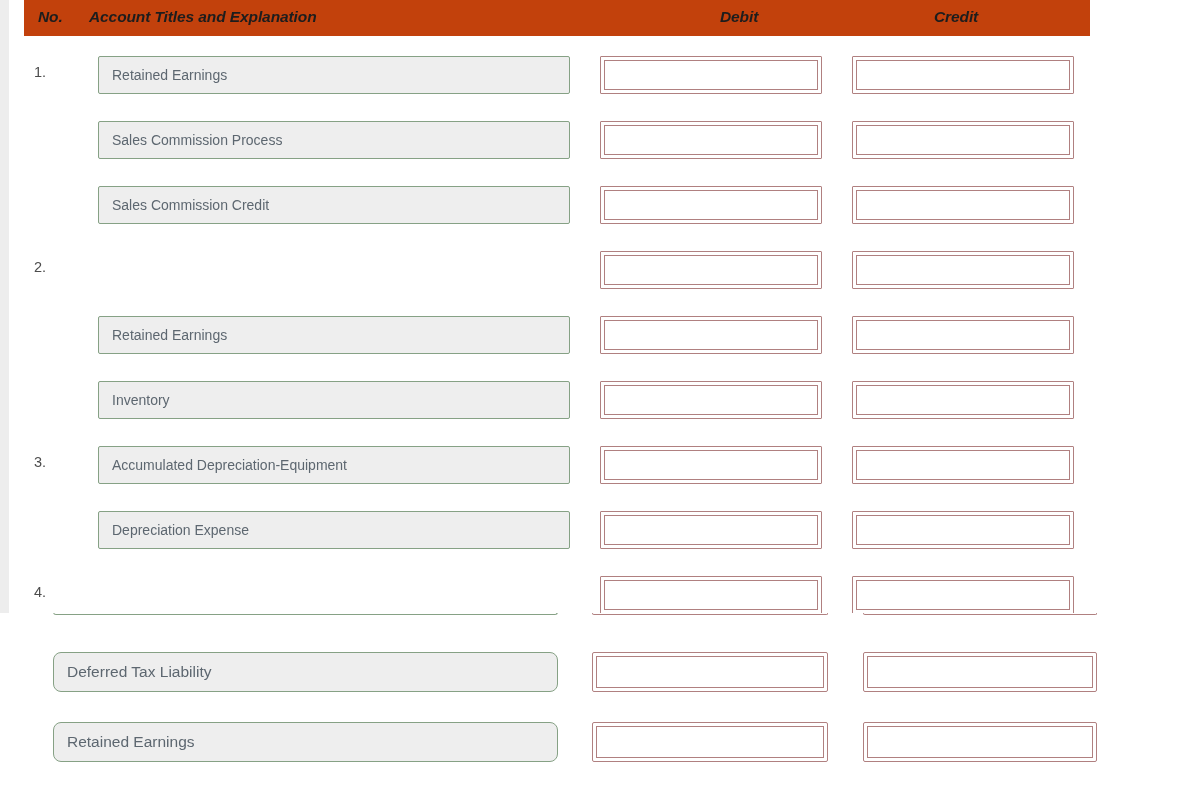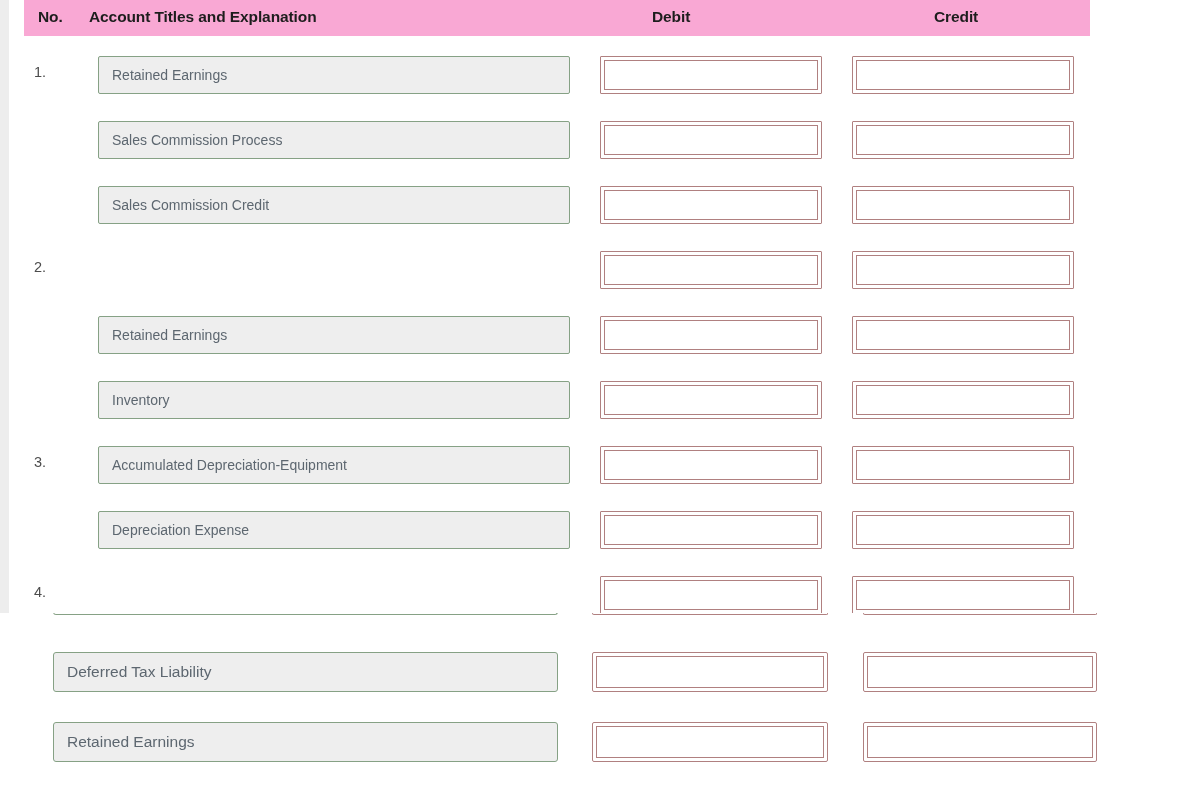--- a/index.html
+++ b/index.html
@@ -45,34 +45,35 @@
     background: #ffffff;
   }
 
   
   #table-header {
     position: absolute;
     left: 24px;
     top: 0;
     width: 1066px;
     height: 36px;
-    background: #f9a8d4;
+    background: #c2410c;
+    font-style: italic;
   }
   #table-header .hdr {
     position: absolute;
     top: 8px;
     font-weight: bold;
     font-size: 15.5px;
     color: #1d1d1d;
     letter-spacing: -0.1px;
     white-space: nowrap;
   }
   #hdr-no    { left: 14px; }
   #hdr-acct  { left: 65px; }
-  #hdr-debit { left: 628px; text-align: right; }
+  #hdr-debit { left: 696px; text-align: right; }
   #hdr-credit{ left: 910px; }
 
   
   .jrow {
     position: absolute;
     left: 0;
     width: 1100px;
     height: 38px;
   }
   .row-num {
@@ -174,21 +175,21 @@
   }
   .lacct-box {
     position: absolute;
     left: 53px;
     top: 0;
     width: 505px;
     height: 40px;
     box-sizing: border-box;
     border: 1px solid #86a185;
     background: #eeeeee;
-    border-radius: 3px;
+    border-radius: 8px;
   }
   .lacct-box .ph {
     position: absolute;
     left: 13px;
     top: 10px;
     font-size: 15.5px;
     color: #5d6770;
     white-space: nowrap;
   }
   .lamt-box {

